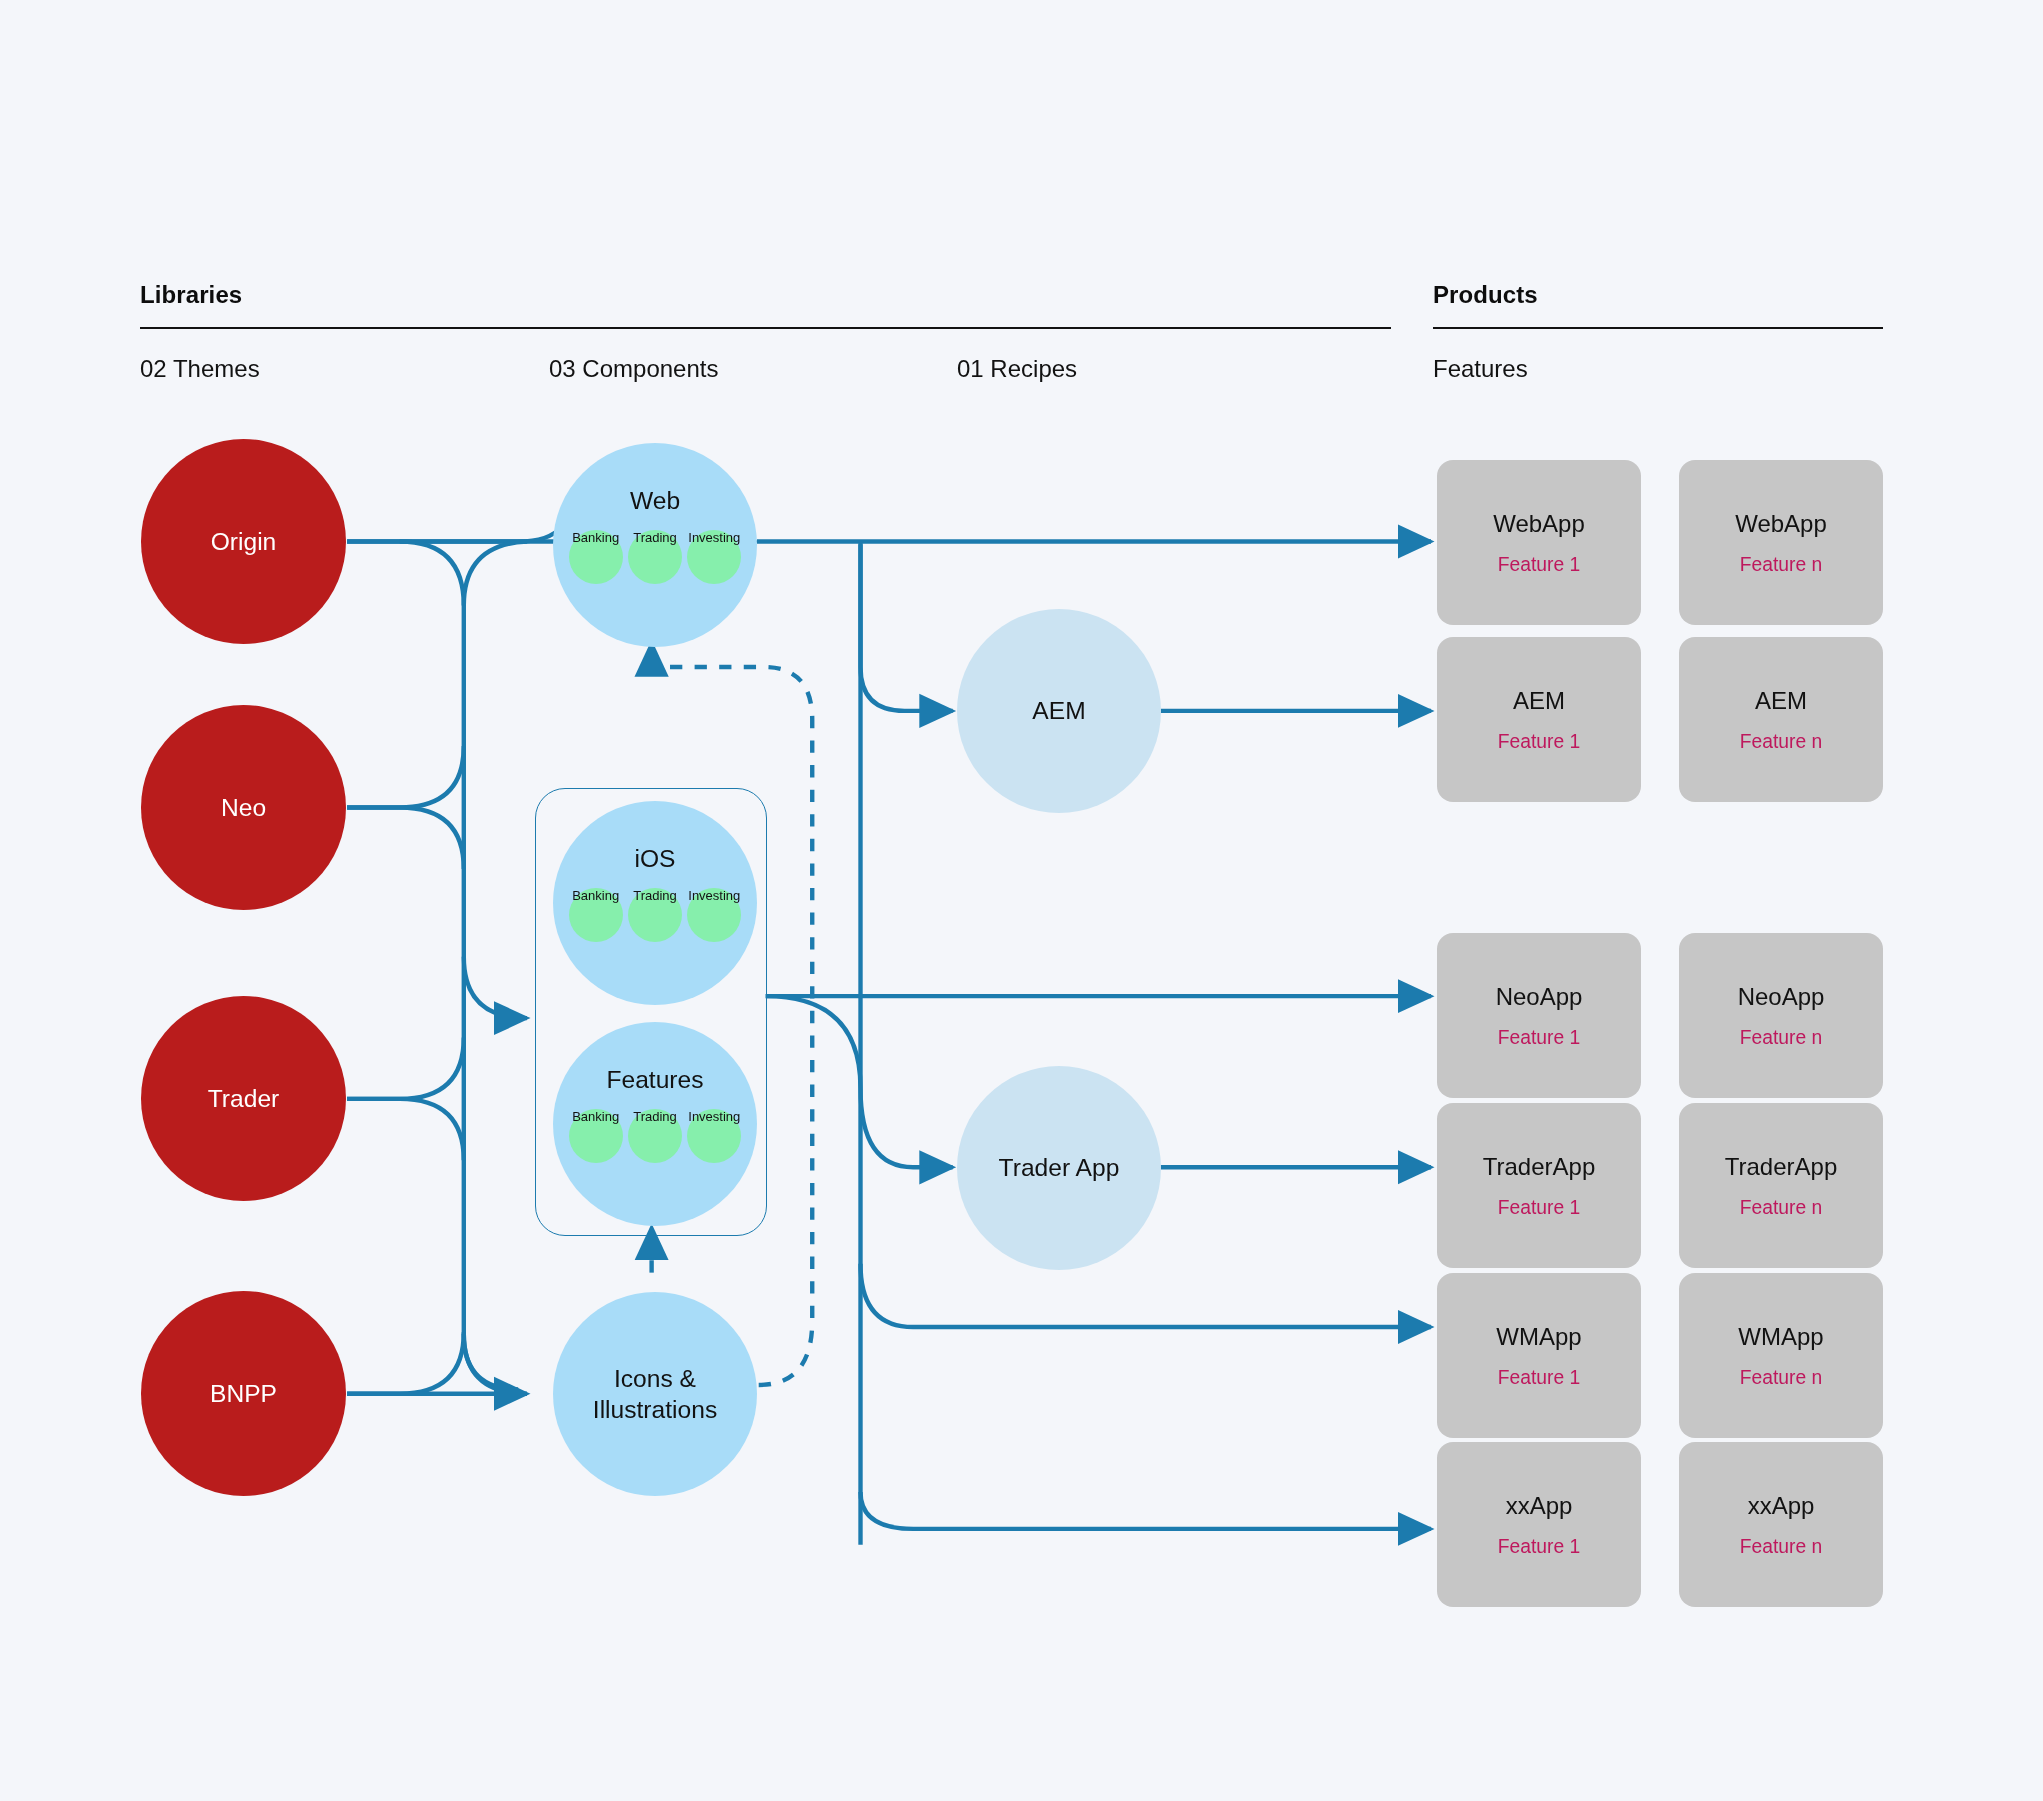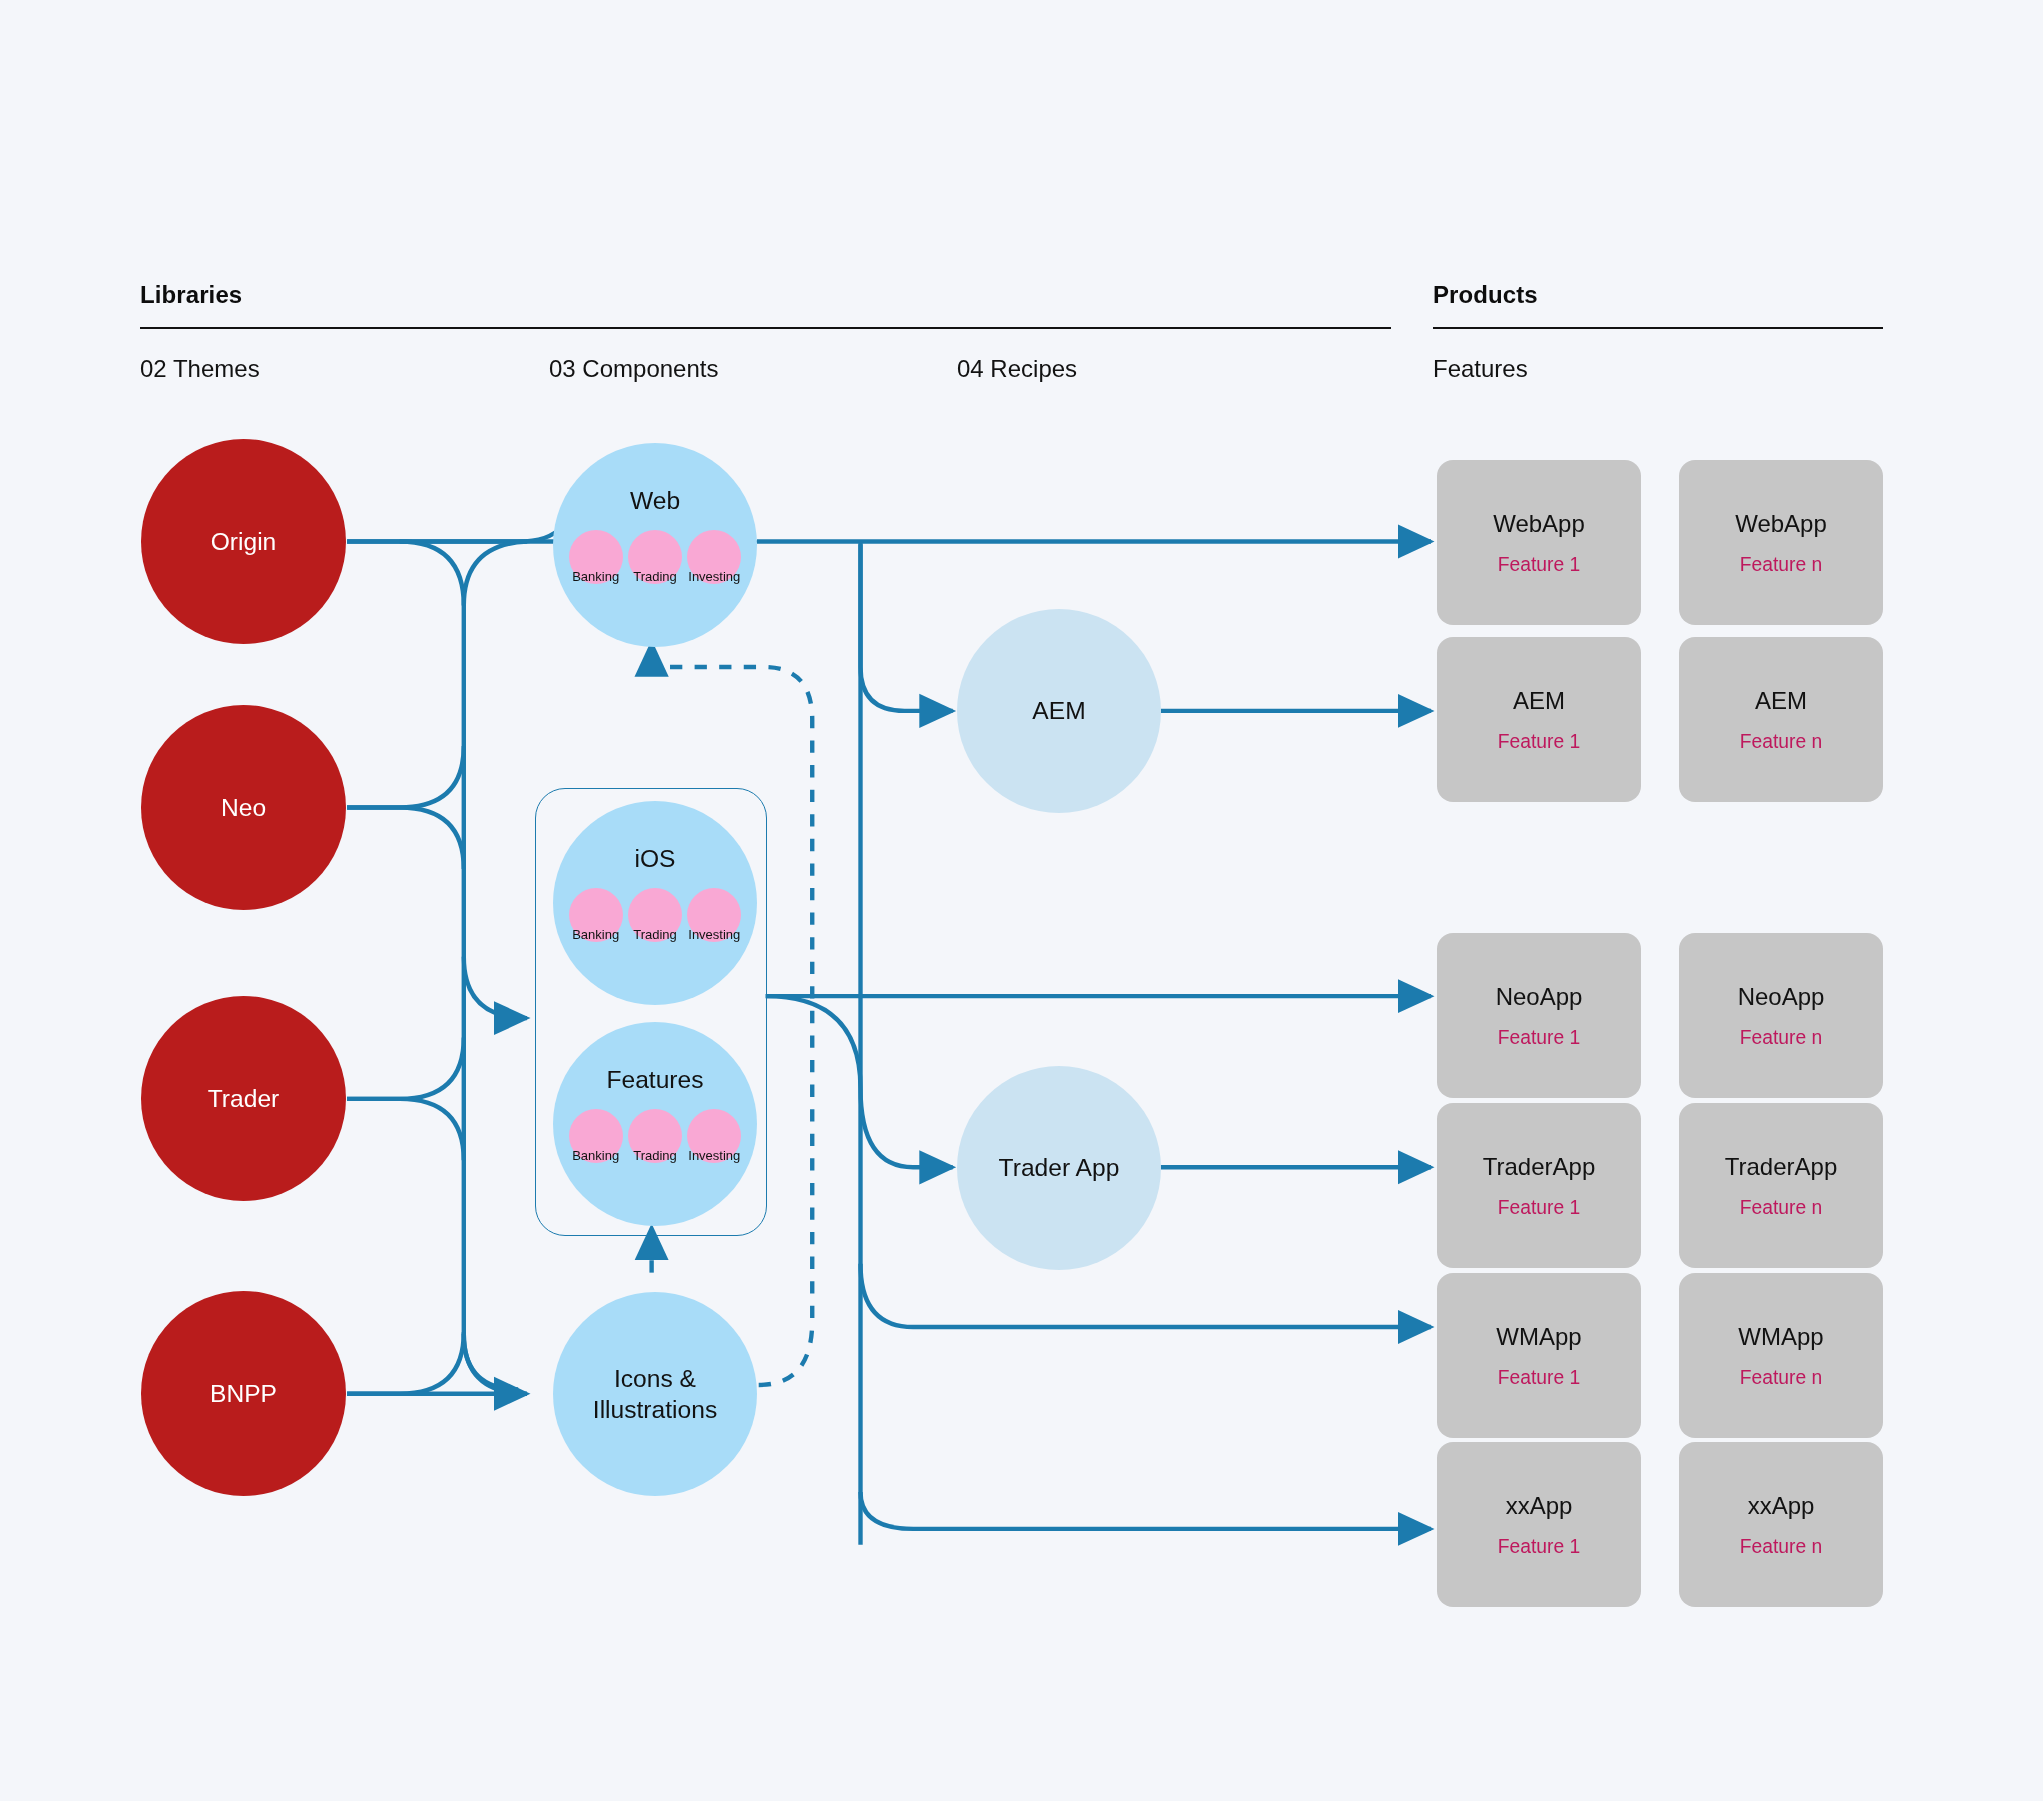--- a/index.html
+++ b/index.html
@@ -83,23 +83,23 @@
   .chip-row {
     display: flex;
     gap: 5.3px;
     align-items: center;
     justify-content: center;
   }
   .chip {
     width: 54px;
     height: 54px;
     border-radius: 50%;
-    background: #f9a8d4;
-    display: flex;
-    align-items: flex-end;
+    background: #86efac;
+    display: flex;
+    align-items: flex-start;
     justify-content: center;
     font-size: 13px;
     color: #121212;
   }
 
   .mobile-group {
     position: absolute;
     border: 1.8px solid #1C7BAE;
     border-radius: 30px;
     background: transparent;
@@ -203,21 +203,21 @@
   </svg>
 
   <div class="col-title" style="left:140px; top:281px;">Libraries</div>
   <div class="rule" style="left:140px; top:327px; width:1251px;"></div>
 
   <div class="col-title" style="left:1433px; top:281px;">Products</div>
   <div class="rule" style="left:1433px; top:327px; width:450px;"></div>
 
   <div class="sub-label" style="left:140px; top:355px;">02 Themes</div>
   <div class="sub-label" style="left:549px; top:355px;">03 Components</div>
-  <div class="sub-label" style="left:957px; top:355px;">04 Recipes</div>
+  <div class="sub-label" style="left:957px; top:355px;">01 Recipes</div>
   <div class="sub-label" style="left:1433px; top:355px;">Features</div>
 
   <div class="theme-circle" style="left:141px; top:439px;">
     <span>Origin</span>
   </div>
   <div class="theme-circle" style="left:141px; top:705px;">
     <span>Neo</span>
   </div>
   <div class="theme-circle" style="left:141px; top:996px;">
     <span>Trader</span>

